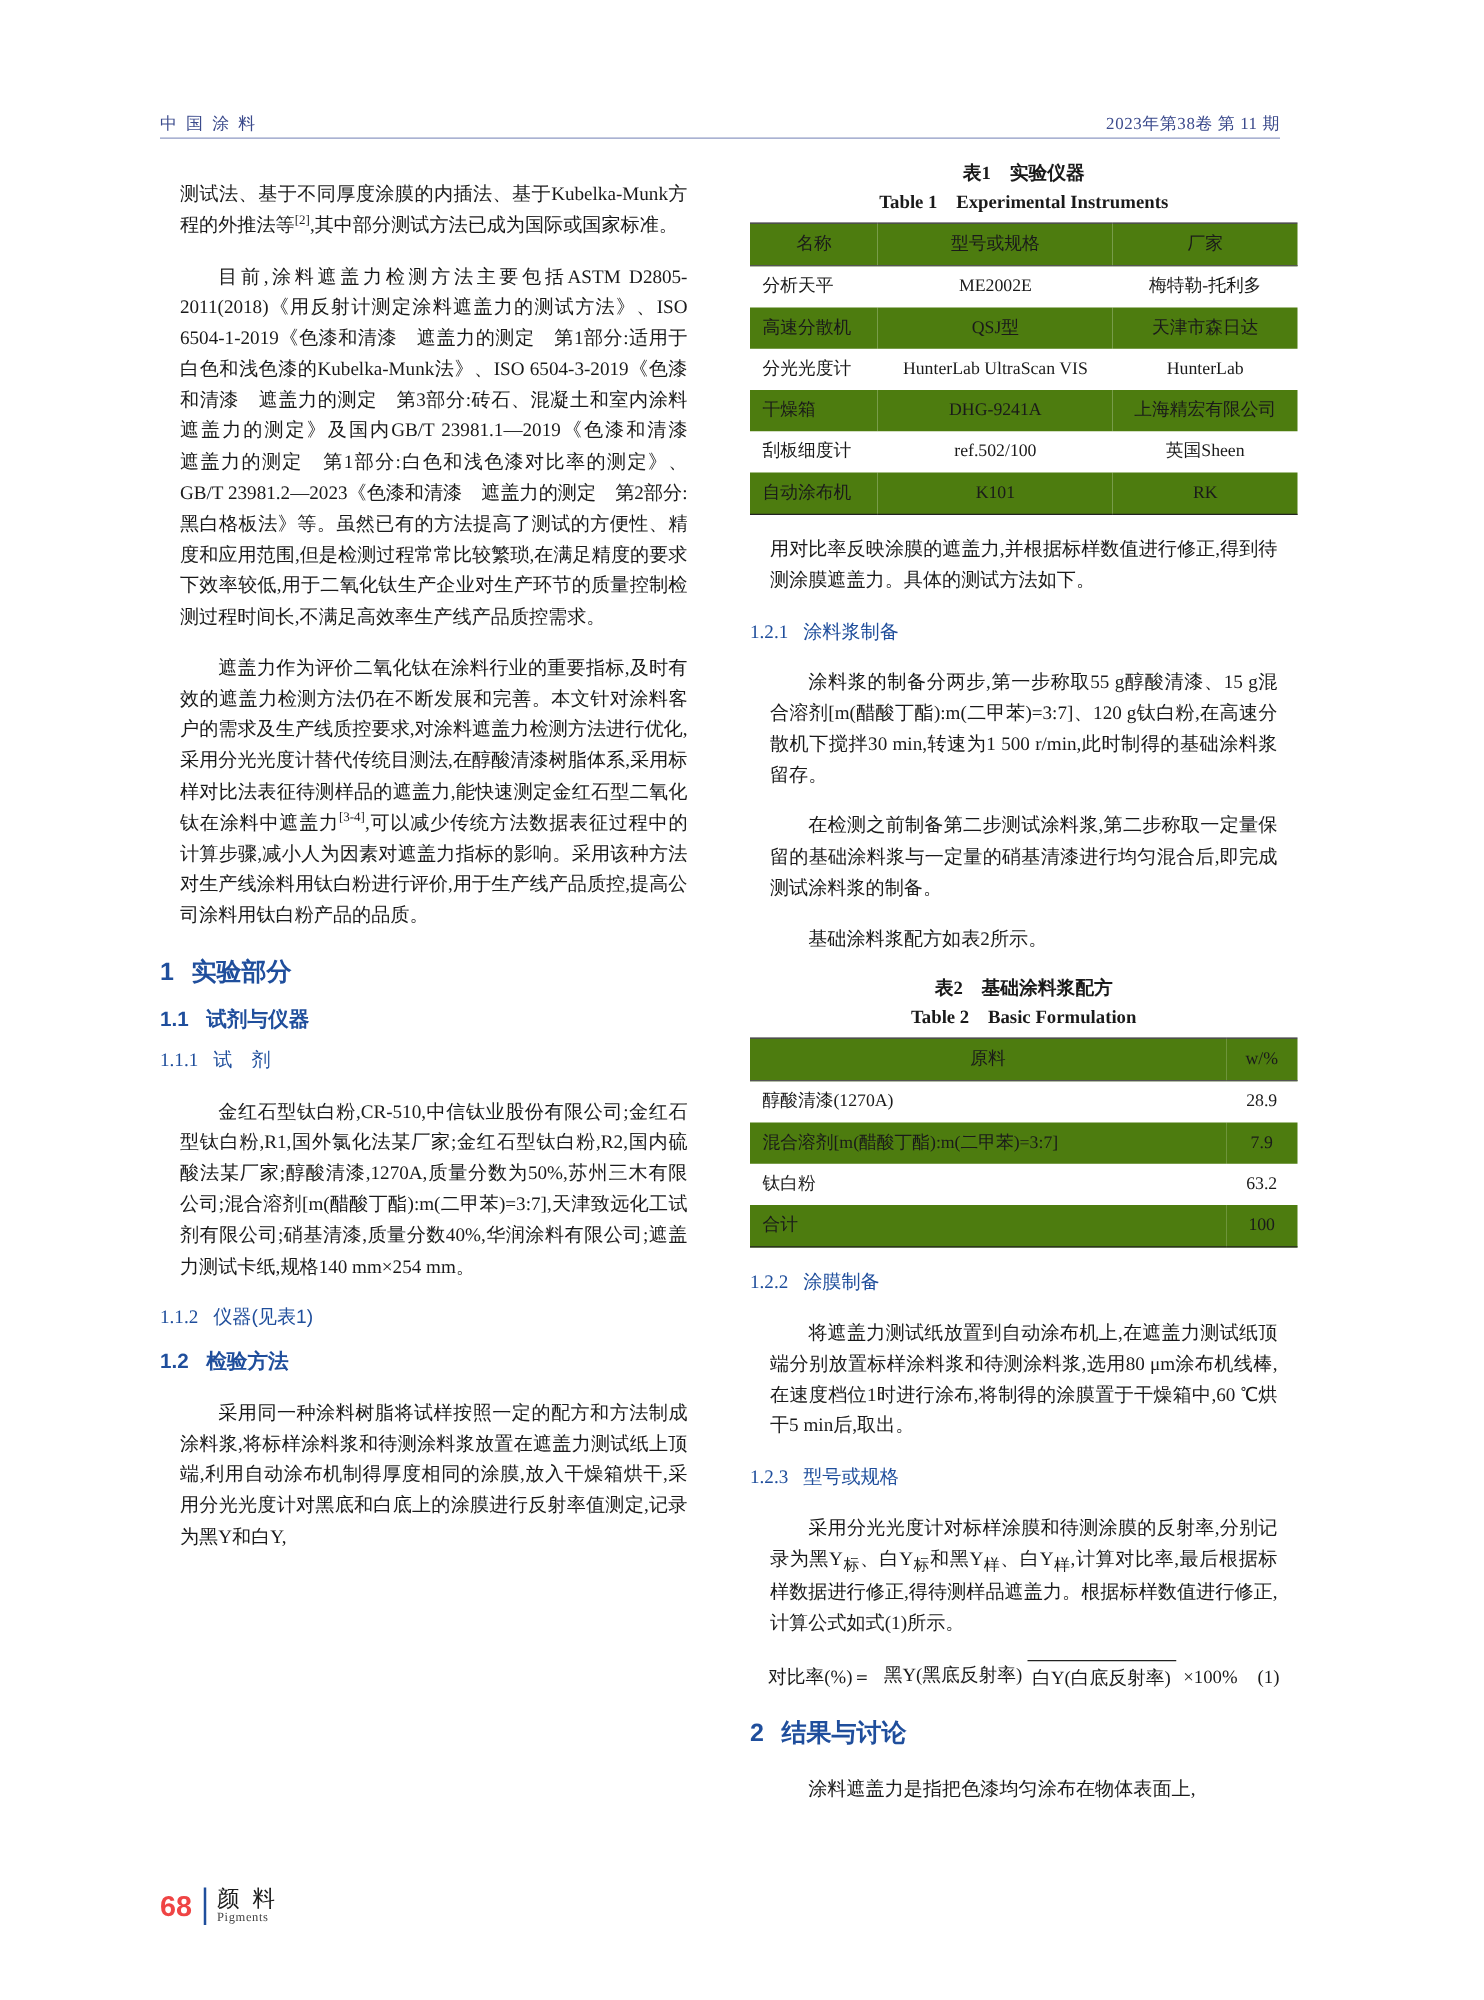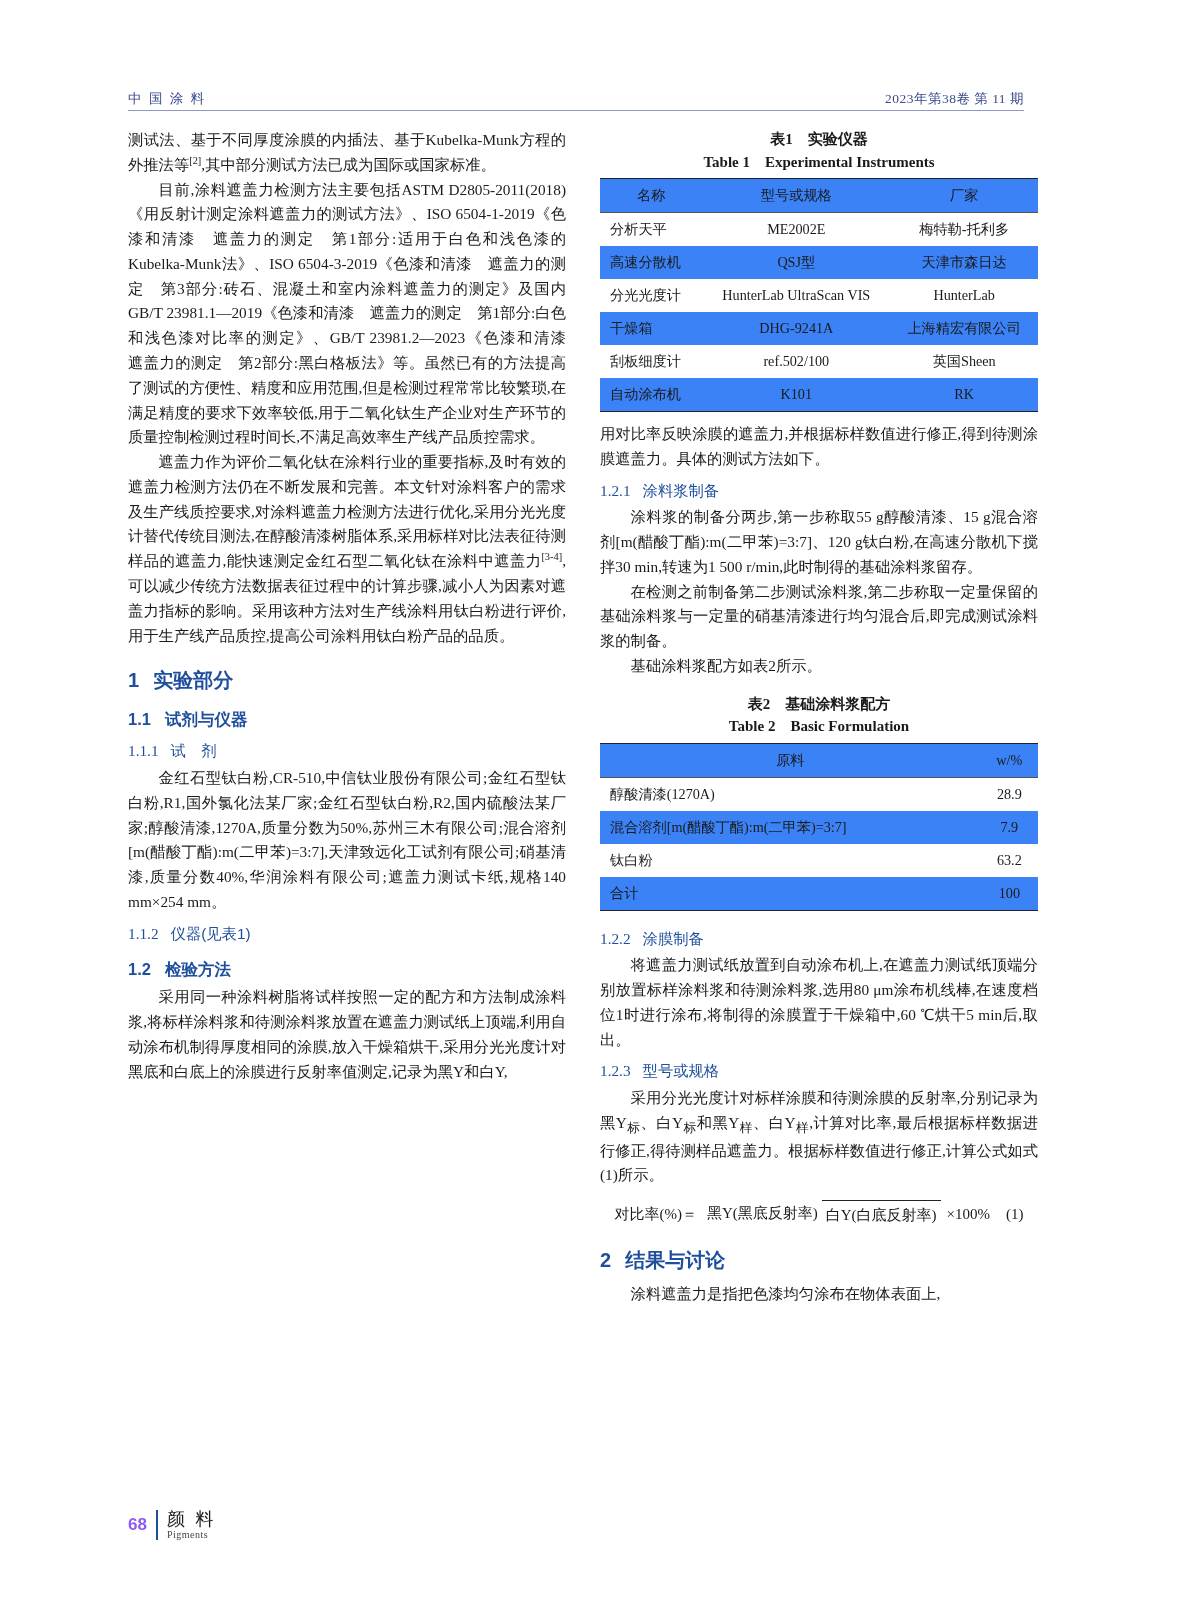--- a/index.html
+++ b/index.html
@@ -51,21 +51,21 @@
     position: absolute;
     top: 128px;
     width: 438px;
     font-size: 15.3px;
     line-height: 1.62;
     text-align: justify;
   }
   .col.left  { left: 128px; }
   .col.right { left: 600px; }
 
-  p { margin: 0; }
+  p { margin: 16px; }
   p.ind { text-indent: 2em; }
 
   .h1 {
     color: #1f4e9c;
     font-size: 20px;
     font-weight: bold;
     margin: 16px 0 6px 0;
     display: flex;
     gap: 14px;
     font-family: "Liberation Sans", sans-serif;
@@ -103,21 +103,21 @@
     font-size: 14.2px;
     margin-top: 5px;
   }
   table td, table th {
     padding: 5px 6px;
     text-align: center;
     font-weight: normal;
     border: none;
   }
   table tr.hdr td { font-weight: normal; }
-  table tr.shade { background: #3b82f6; }
+  table tr.shade { background: #4d7c0f; }
   table tr.top td { border-top: 1.4px solid #222; }
   table tr.headbot td { border-bottom: 1px solid #555; }
   table tr.last td { border-bottom: 1.4px solid #222; }
   td.l { text-align: left; padding-left: 10px; }
 
   
   .formula {
     display: flex;
     align-items: center;
     justify-content: center;
@@ -136,22 +136,22 @@
   
   .footer {
     position: absolute;
     left: 128px;
     bottom: 60px;
     display: flex;
     align-items: center;
     gap: 9px;
   }
   .footer .pgnum {
-    color: #8b5cf6;
-    font-size: 17px;
+    color: #ef4444;
+    font-size: 23px;
     font-weight: bold;
     font-family: "Liberation Sans", sans-serif;
   }
   .footer .bar {
     width: 2px;
     height: 30px;
     background: #1f4e9c;
   }
   .footer .zh {
     font-size: 18px;

